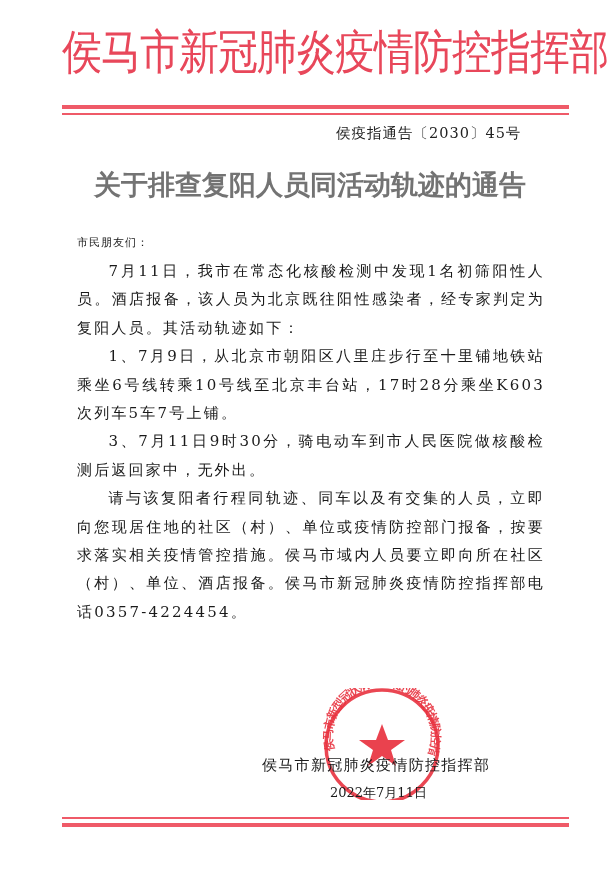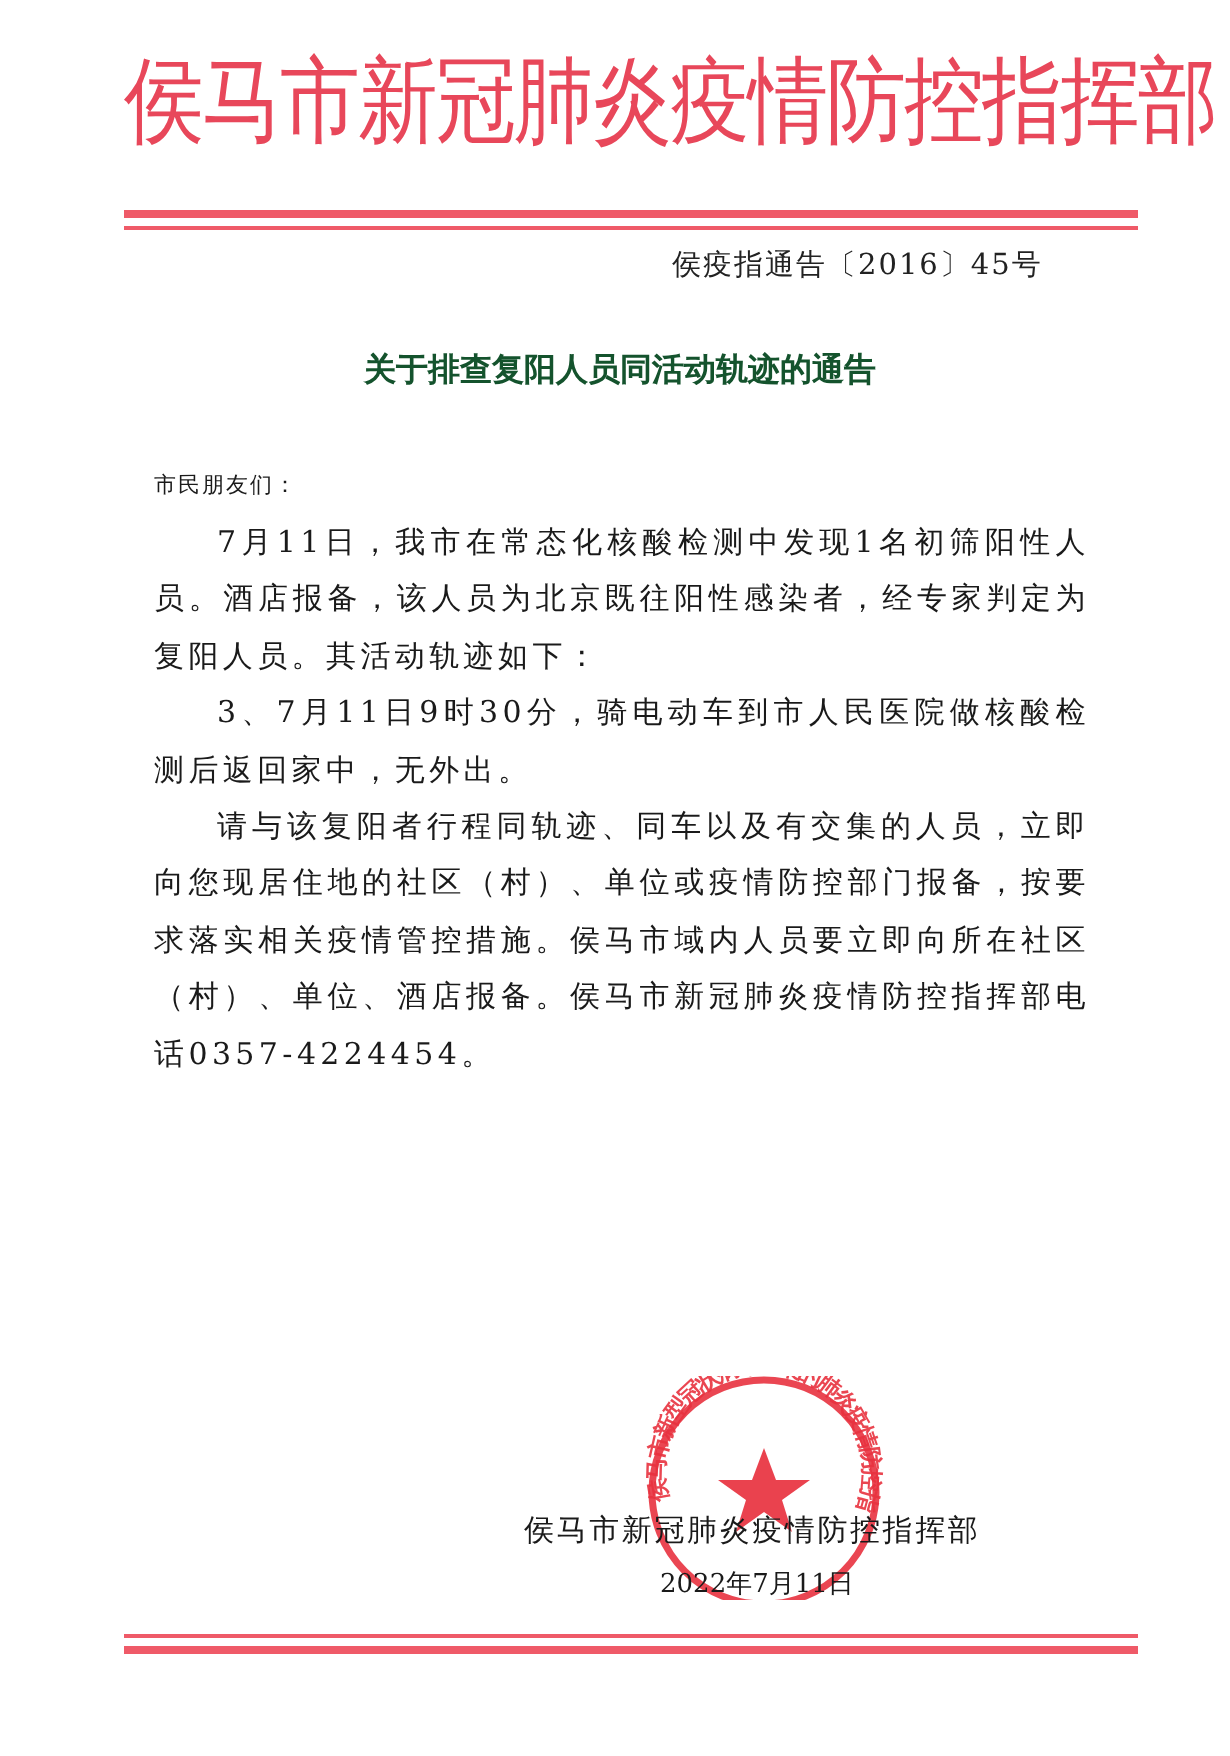--- a/index.html
+++ b/index.html
@@ -11,21 +11,21 @@
               text-align: center; color: #e8475a; font-size: 40px; line-height: 62px;
               letter-spacing: -1px; white-space: nowrap; font-weight: normal;
               transform: scaleY(1.18); transform-origin: center; }
   .rule-top-thick { position: absolute; left: 62px; width: 507px; top: 105px; height: 4px; background: #ef5a68; }
   .rule-top-thin  { position: absolute; left: 62px; width: 507px; top: 113px; height: 2px; background: #ef5a68; }
 
   .doc-number { position: absolute; left: 336px; top: 120px; font-size: 14.5px; line-height: 26px;
                 letter-spacing: 1px; color: #222; white-space: nowrap; }
 
   .doc-title { position: absolute; left: 60px; width: 500px; top: 170px; text-align: center;
-               font-size: 16px; font-weight: bold; line-height: 30px; color: #14532d; white-space: nowrap; }
+               font-size: 27px; font-weight: bold; line-height: 30px; color: #737373; white-space: nowrap; }
 
   .salutation { position: absolute; left: 77px; top: 229px; font-size: 11px; line-height: 28px;
                 letter-spacing: 1px; }
 
   .body-text { position: absolute; left: 77px; width: 468px; top: 257px; font-size: 15px;
                line-height: 28.4px; letter-spacing: 2.2px; text-align: justify; }
   .body-text p { margin: 0; text-indent: 2.1em; }
 
   .seal { position: absolute; left: 307px; top: 688px; width: 150px; height: 112px; }
 
@@ -39,28 +39,29 @@
 </style>
 </head>
 <body>
 
 <div class="page">
 
   <div class="masthead">侯马市新冠肺炎疫情防控指挥部</div>
   <div class="rule-top-thick"></div>
   <div class="rule-top-thin"></div>
 
-  <div class="doc-number">侯疫指通告〔2016〕45号</div>
+  <div class="doc-number">侯疫指通告〔2030〕45号</div>
 
   <div class="doc-title">关于排查复阳人员同活动轨迹的通告</div>
 
   <div class="salutation">市民朋友们：</div>
 
   <div class="body-text">
     <p>7月11日，我市在常态化核酸检测中发现1名初筛阳性人员。酒店报备，该人员为北京既往阳性感染者，经专家判定为复阳人员。其活动轨迹如下：</p>
+    <p>1、7月9日，从北京市朝阳区八里庄步行至十里铺地铁站乘坐6号线转乘10号线至北京丰台站，17时28分乘坐K603次列车5车7号上铺。</p>
     <p>3、7月11日9时30分，骑电动车到市人民医院做核酸检测后返回家中，无外出。</p>
     <p>请与该复阳者行程同轨迹、同车以及有交集的人员，立即向您现居住地的社区（村）、单位或疫情防控部门报备，按要求落实相关疫情管控措施。侯马市域内人员要立即向所在社区（村）、单位、酒店报备。侯马市新冠肺炎疫情防控指挥部电话0357-4224454。</p>
   </div>
 
   <svg class="seal" viewBox="0 0 150 112" xmlns="http://www.w3.org/2000/svg">
     <defs>
       <path id="sealArc" d="M 27 62 A 50 50 0 1 1 123 62"></path>
     </defs>
     <circle cx="75" cy="58" r="56" fill="none" stroke="#e8323f" stroke-width="3.5" opacity="0.9"></circle>
     <text font-size="11.5" fill="#e8323f" font-weight="bold" opacity="0.9" font-family="DejaVu Sans, sans-serif">

